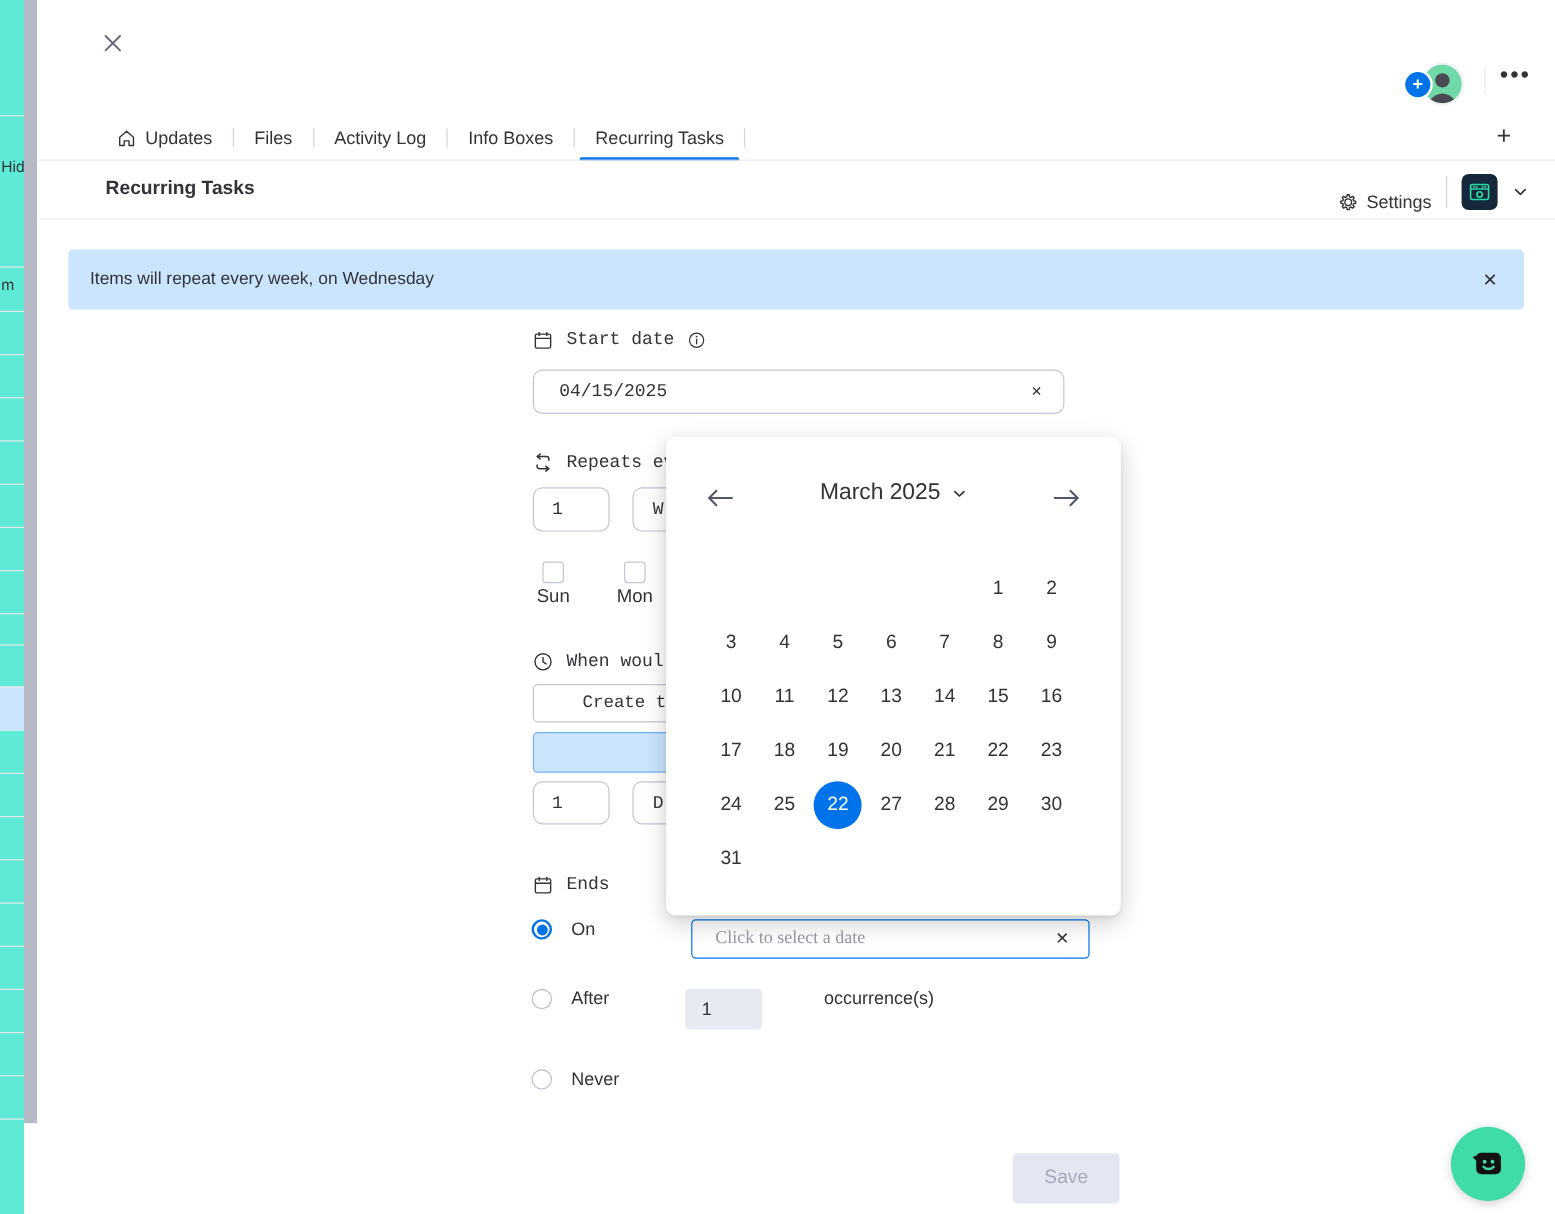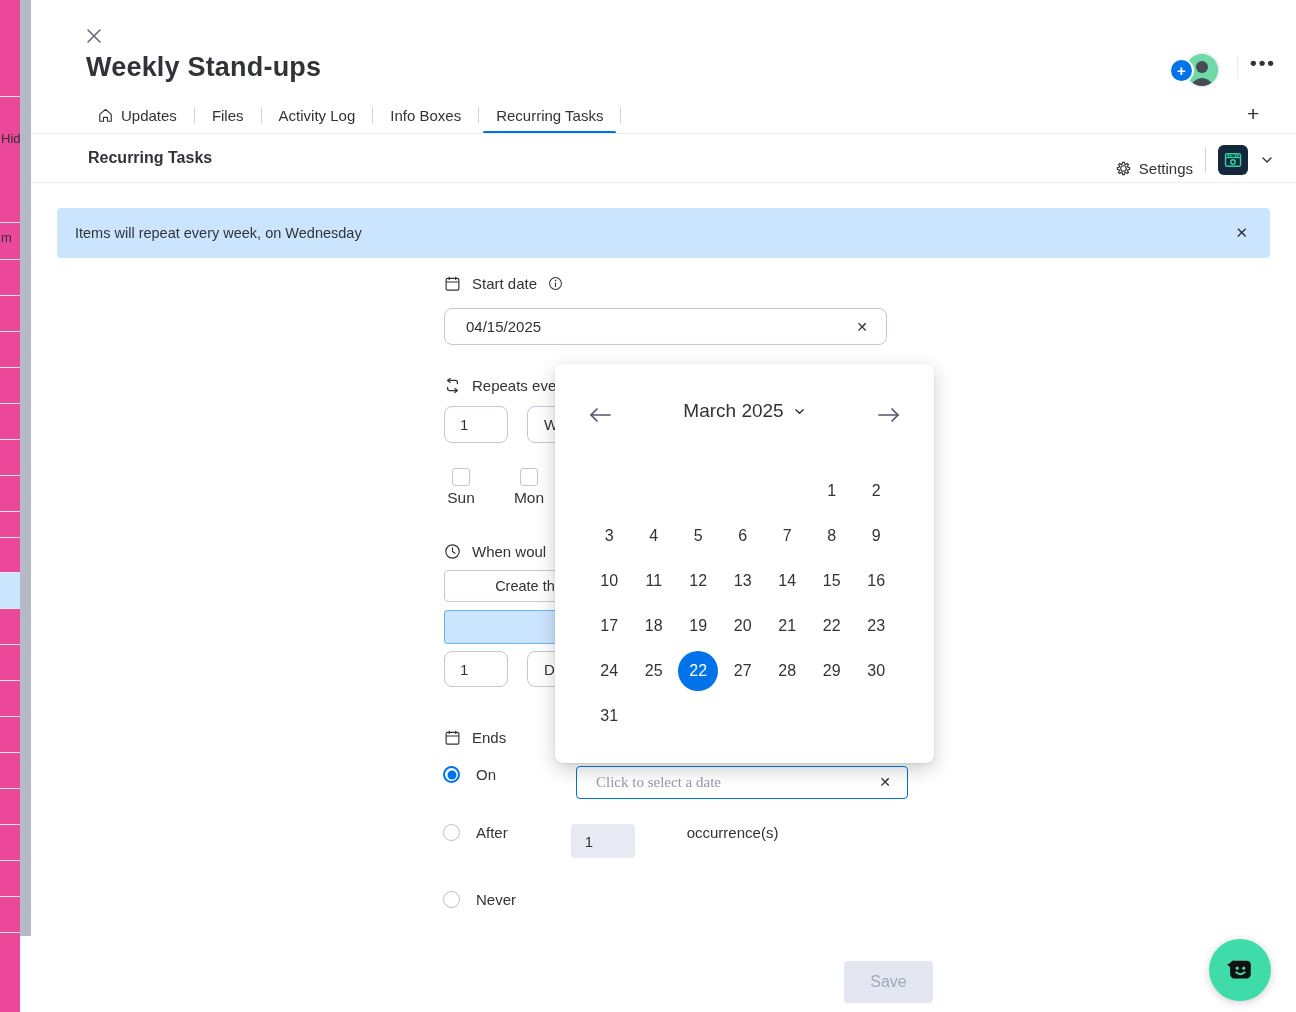--- a/index.html
+++ b/index.html
@@ -1,21 +1,21 @@
 <!DOCTYPE html>
 <html><head>
 <meta charset="utf-8">
 <style>
   * { margin:0; padding:0; box-sizing:border-box; }
   html,body { width:1296px; height:1012px; overflow:hidden; background:#fff;
     font-family:"Liberation Sans", sans-serif; color:#323338; }
   #stage { position:relative; width:1296px; height:1012px; background:#fff; }
 
   
-  #bg-sliver { position:absolute; left:0; top:0; width:20px; height:1012px; background:#ec4899; z-index:0; }
+  #bg-sliver { position:absolute; left:0; top:0; width:20px; height:1012px; background:#5eead4; z-index:0; }
   .bg-line { position:absolute; left:0; width:20px; height:0; border-top:1px solid #e7e9f0; }
   .bg-frag { position:absolute; font-size:13px; color:#323338; white-space:nowrap; }
   #bg-highlight-row { position:absolute; left:0; top:572px; width:20px; height:36px; background:#cce5ff; }
   #scroll-strip { position:absolute; left:20px; top:0; width:11px; height:936px; background:#b5bac6; z-index:1; }
 
   
   #modal { position:absolute; left:31px; top:0; width:1265px; height:1012px; background:#fff; z-index:2; }
 
   .icon { display:inline-flex; align-items:center; justify-content:center; color:#323338; }
   svg { display:block; }
@@ -37,21 +37,21 @@
   #settings-btn { display:flex; align-items:center; gap:7px; font-size:15px; color:#323338; cursor:pointer;margin-top:16px; }
   .v-sep { width:1px; height:26px; background:#d0d4e4; }
   #view-icon-btn { width:30px; height:30px; border-radius:6px; background:#16263b; display:flex; align-items:center; justify-content:center; cursor:pointer; }
   #section-border { position:absolute; left:0; top:182px; width:1265px; border-top:1px solid #eceef5; }
 
   
   #banner { position:absolute; left:26px; top:208px; width:1213px; height:50px; background:#cce5ff; border-radius:4px; display:flex; align-items:center; padding:0 18px; font-size:14.5px; color:#323338; }
   #banner-close { margin-left:auto; font-size:15px; color:#323338; cursor:pointer; padding:4px; }
 
   
-  .abs { position:absolute; }
+  .abs { position:absolute;font-family:Liberation Mono, monospace; }
   .field-label-row { display:flex; align-items:center; gap:11px; font-size:15px; color:#323338; }
   .text-input { background:#fff; border:1px solid #c3c6d4; border-radius:8px; display:flex; align-items:center; font-size:15px; color:#323338; }
   .clear-x { margin-left:auto; color:#323338; font-size:14px; cursor:pointer; padding:0 4px; }
 
   #start-label-row { left:413px; top:275px; }
   #start-input { left:413px; top:308px; width:443px; height:37px; padding:0 14px 0 21px; }
 
   #repeats-label-row { left:413px; top:377px; }
   #repeats-num { left:413px; top:406px; width:64px; height:37px; padding-left:15px; }
   #repeats-unit { left:496px; top:406px; width:90px; height:37px; padding-left:16px; border-radius:8px; }
@@ -151,21 +151,20 @@
   <div id="scroll-strip"></div>
 
   <div id="modal">
 
     <div id="close-x" class="icon">
       <svg width="20" height="20" viewBox="0 0 20 20">
           <path d="M4 4 L16 16 M16 4 L4 16" stroke="currentColor" stroke-width="1.6" stroke-linecap="round"></path>
         </svg>
     </div>
 
-    <div id="page-title">Weekly Stand-ups</div>
 
     <div id="subscribers">
       <div id="avatar-add">+</div>
       <div id="avatar">
         <svg width="32" height="32" viewBox="0 0 32 32">
           <circle cx="16" cy="16" r="16" fill="#6fd9a7"></circle>
           <circle cx="16" cy="13" r="6" fill="#4a4a52"></circle>
           <path d="M5 30 Q16 18 27 30 L27 34 L5 34 Z" fill="#4a4a52"></path>
         </svg>
       </div>

